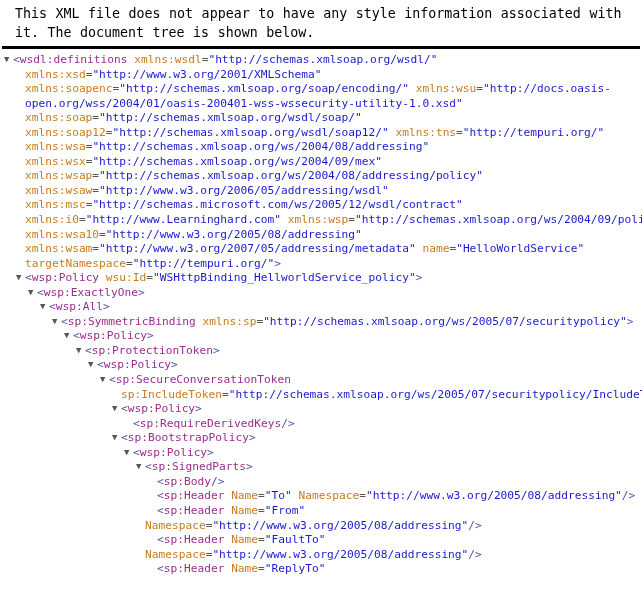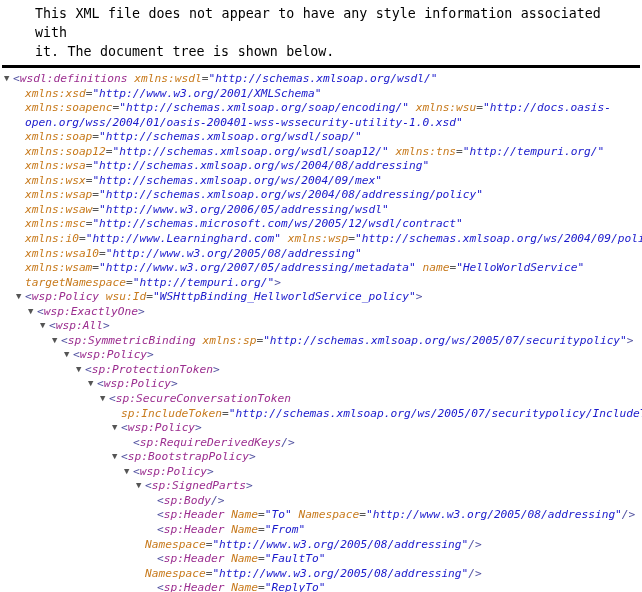--- a/index.html
+++ b/index.html
@@ -22,35 +22,33 @@
   }
   .notice {
     font-family: "DejaVu Sans Mono", "Liberation Mono", monospace;
     font-size: 13.3px;
     line-height: 19px;
     color: #000000;
     letter-spacing: 0px;
     padding: 4px 6px 0 15px;
     white-space: pre-wrap;
     word-spacing: 0.5px;
-    margin-left: 20px;
   }
   .rule {
     border: 0;
     border-top: 3px solid #000000;
     margin: 4px 2px 4px 2px;
     height: 0;
   }
   .tree {
     font-family: "DejaVu Sans Mono", "Liberation Mono", monospace;
     font-size: 11.2px;
     line-height: 14.55px;
     white-space: pre;
     padding-left: 4px;
-    font-style: italic;
   }
   .ln {
     display: block;
     white-space: pre;
     height: 14.55px;
   }
   .arrow {
     color: #555555;
     font-size: 9px;
     display: inline-block;

